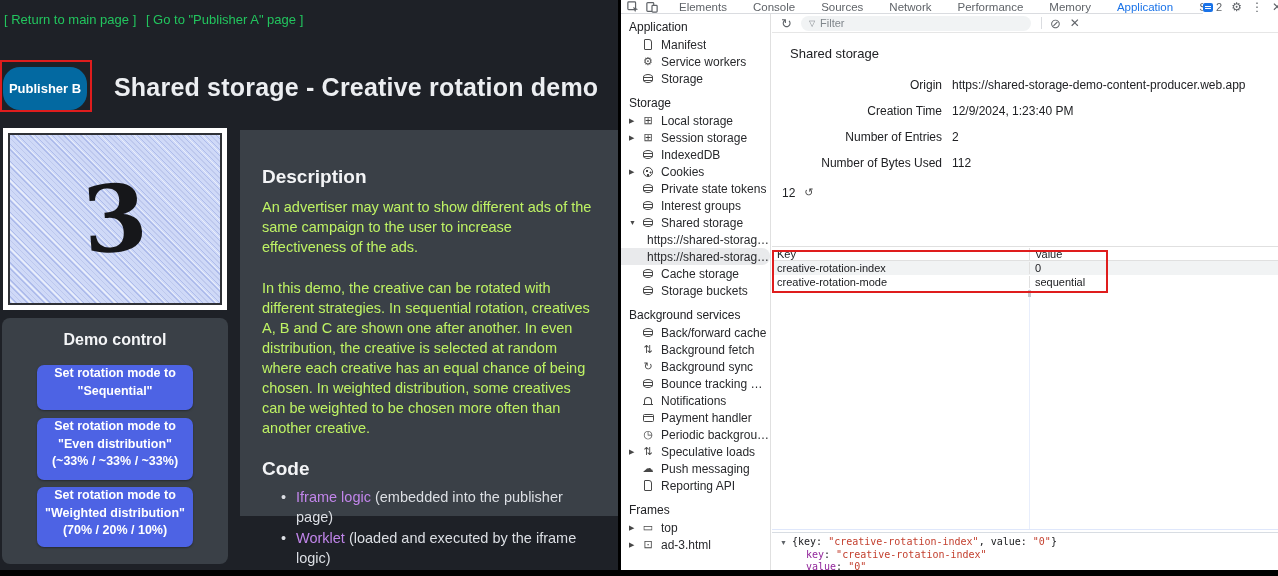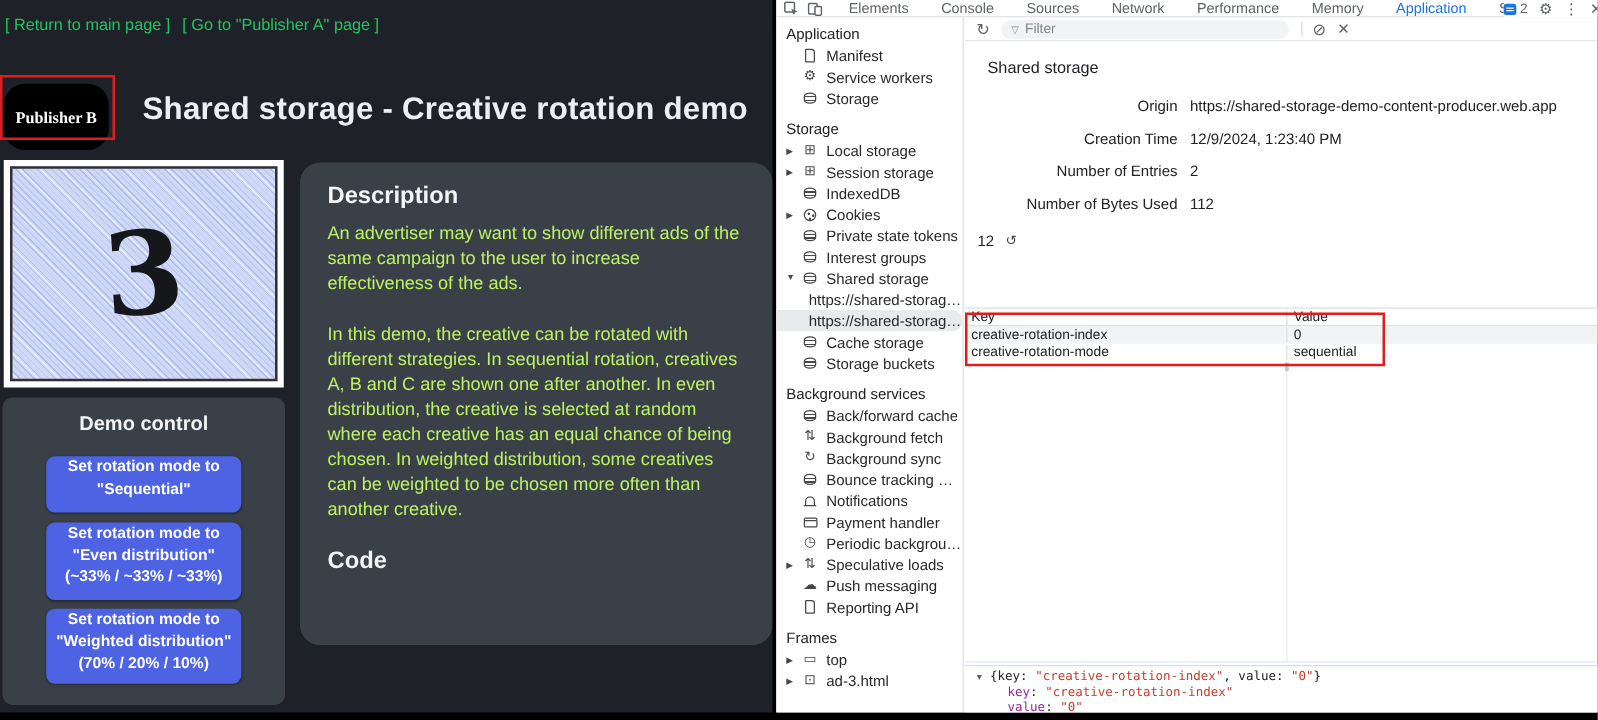--- a/index.html
+++ b/index.html
@@ -2,22 +2,22 @@
 <html><head>
 <meta charset="utf-8">
 <style>
   * { margin:0; padding:0; box-sizing:border-box; }
   html,body { width:1278px; height:576px; overflow:hidden; background:#000; font-family:"Liberation Sans", sans-serif; }
 
   
   .page { position:absolute; left:0; top:0; width:618px; height:570px; background:#1e2127; color:#e8eaed; overflow:hidden; }
   .top-links { position:absolute; left:4px; top:12px; font-size:13px; color:#22c55e; }
   .top-links span { margin-right:6px; cursor:pointer; }
-  .pub-btn { position:absolute; left:3px; top:67px; width:84px; height:53px; background:#000000; border:none; border-radius:17px;
-             color:#fff; font-weight:bold; font-size:13px; font-family:Liberation Serif, serif; cursor:pointer; }
+  .pub-btn { position:absolute; left:3px; top:67px; width:84px; height:43px; background:#0369a1; border:none; border-radius:17px;
+             color:#fff; font-weight:bold; font-size:13px; font-family:Liberation Sans, sans-serif; cursor:pointer; }
   .annot { position:absolute; border:2px solid #df1d1d; pointer-events:none; z-index:30; }
   .annot-pub { left:0px; top:60px; width:92px; height:52px; }
   .page-title { position:absolute; left:114px; top:73px; font-size:25px; font-weight:bold; color:#eceef1; letter-spacing:.2px; }
 
   .creative { position:absolute; left:3px; top:128px; width:224px; height:182px; background:#fff; padding:5px; }
   .creative-inner { width:100%; height:100%; border:2px solid #2f3136; position:relative;
       background-color:#cfd9f7;
       background-image:
         repeating-linear-gradient(45deg, rgba(120,140,215,0.38) 0px, rgba(120,140,215,0.38) 1px, transparent 1px, transparent 4px),
         repeating-linear-gradient(45deg, rgba(255,255,255,0.55) 2px, rgba(255,255,255,0.55) 3px, transparent 3px, transparent 8px);
@@ -26,21 +26,21 @@
 
   .demo-panel { position:absolute; left:2px; top:318px; width:226px; height:246px; background:#3a4047; border-radius:8px; text-align:center; }
   .demo-title { margin-top:13px; font-size:16px; font-weight:bold; color:#f3f4f6; height:18px; }
   .demo-btn { display:flex; flex-direction:column; justify-content:flex-start; width:156px; margin:0 auto; background:#4d63e4; border:none; border-radius:7px;
               color:#ffffff; font-weight:bold; font-size:12.5px; line-height:17.5px; font-family:"Liberation Sans",sans-serif; cursor:pointer;
               box-shadow:0 1px 2px rgba(0,0,0,.35); }
   .demo-btn.b1 { margin-top:16px; height:45px; }
   .demo-btn.b2 { margin-top:8px;  height:62px; }
   .demo-btn.b3 { margin-top:7px;  height:60px; }
 
-  .desc-panel { position:absolute; left:240px; top:130px; width:378px; height:386px; background:#3a4047; border-radius:16px; padding:16px 22px; }
+  .desc-panel { position:absolute; left:240px; top:130px; width:378px; height:386px; background:#3a4047; border-radius:0; padding:36px 22px; }
   .desc-h { font-size:19px; font-weight:bold; color:#f3f4f6; margin-bottom:9px; }
   .desc-p { font-size:14.5px; line-height:20px; color:#bef264; }
   .desc-p + .desc-p { margin-top:21px; }
   .code-h { font-size:19px; font-weight:bold; color:#f3f4f6; margin-top:20px; margin-bottom:7px; }
   .code-ul { list-style:none; padding-left:34px; }
   .code-ul li { font-size:14.5px; line-height:20px; color:#dcdfe4; position:relative; margin-bottom:1px; }
   .code-ul li::before { content:"•"; position:absolute; left:-15px; color:#dcdfe4; }
   .plink { color:#c185ea; cursor:pointer; }
 
   
@@ -157,20 +157,24 @@
       <span>"Weighted distribution"</span>
       <span>(70% / 20% / 10%)</span>
     </button>
   </div>
 
   <div class="desc-panel">
     <div class="desc-h">Description</div>
     <div class="desc-p">An advertiser may want to show different ads of the same campaign to the user to increase effectiveness of the ads.</div>
     <div class="desc-p">In this demo, the creative can be rotated with different strategies. In sequential rotation, creatives A, B and C are shown one after another. In even distribution, the creative is selected at random where each creative has an equal chance of being chosen. In weighted distribution, some creatives can be weighted to be chosen more often than another creative.</div>
     <div class="code-h">Code</div>
+    <ul class="code-ul">
+      <li><span class="plink">Iframe logic</span><span> (embedded into the publisher page)</span></li>
+      <li><span class="plink">Worklet</span><span> (loaded and executed by the iframe logic)</span></li>
+    </ul>
   </div>
 </div>
 
 <div class="devtools">
 
   <div class="dt-tabbar">
     <div class="dt-tl-icons">
       <svg width="12" height="12" viewBox="0 0 14 14">
           <rect x="1" y="1" width="9" height="9" rx="1" fill="none" stroke="#5f6368" stroke-width="1.4"></rect>
           <path d="M7 7 L13 9.5 L10.5 10.5 L9.5 13 Z" fill="#5f6368"></path>

